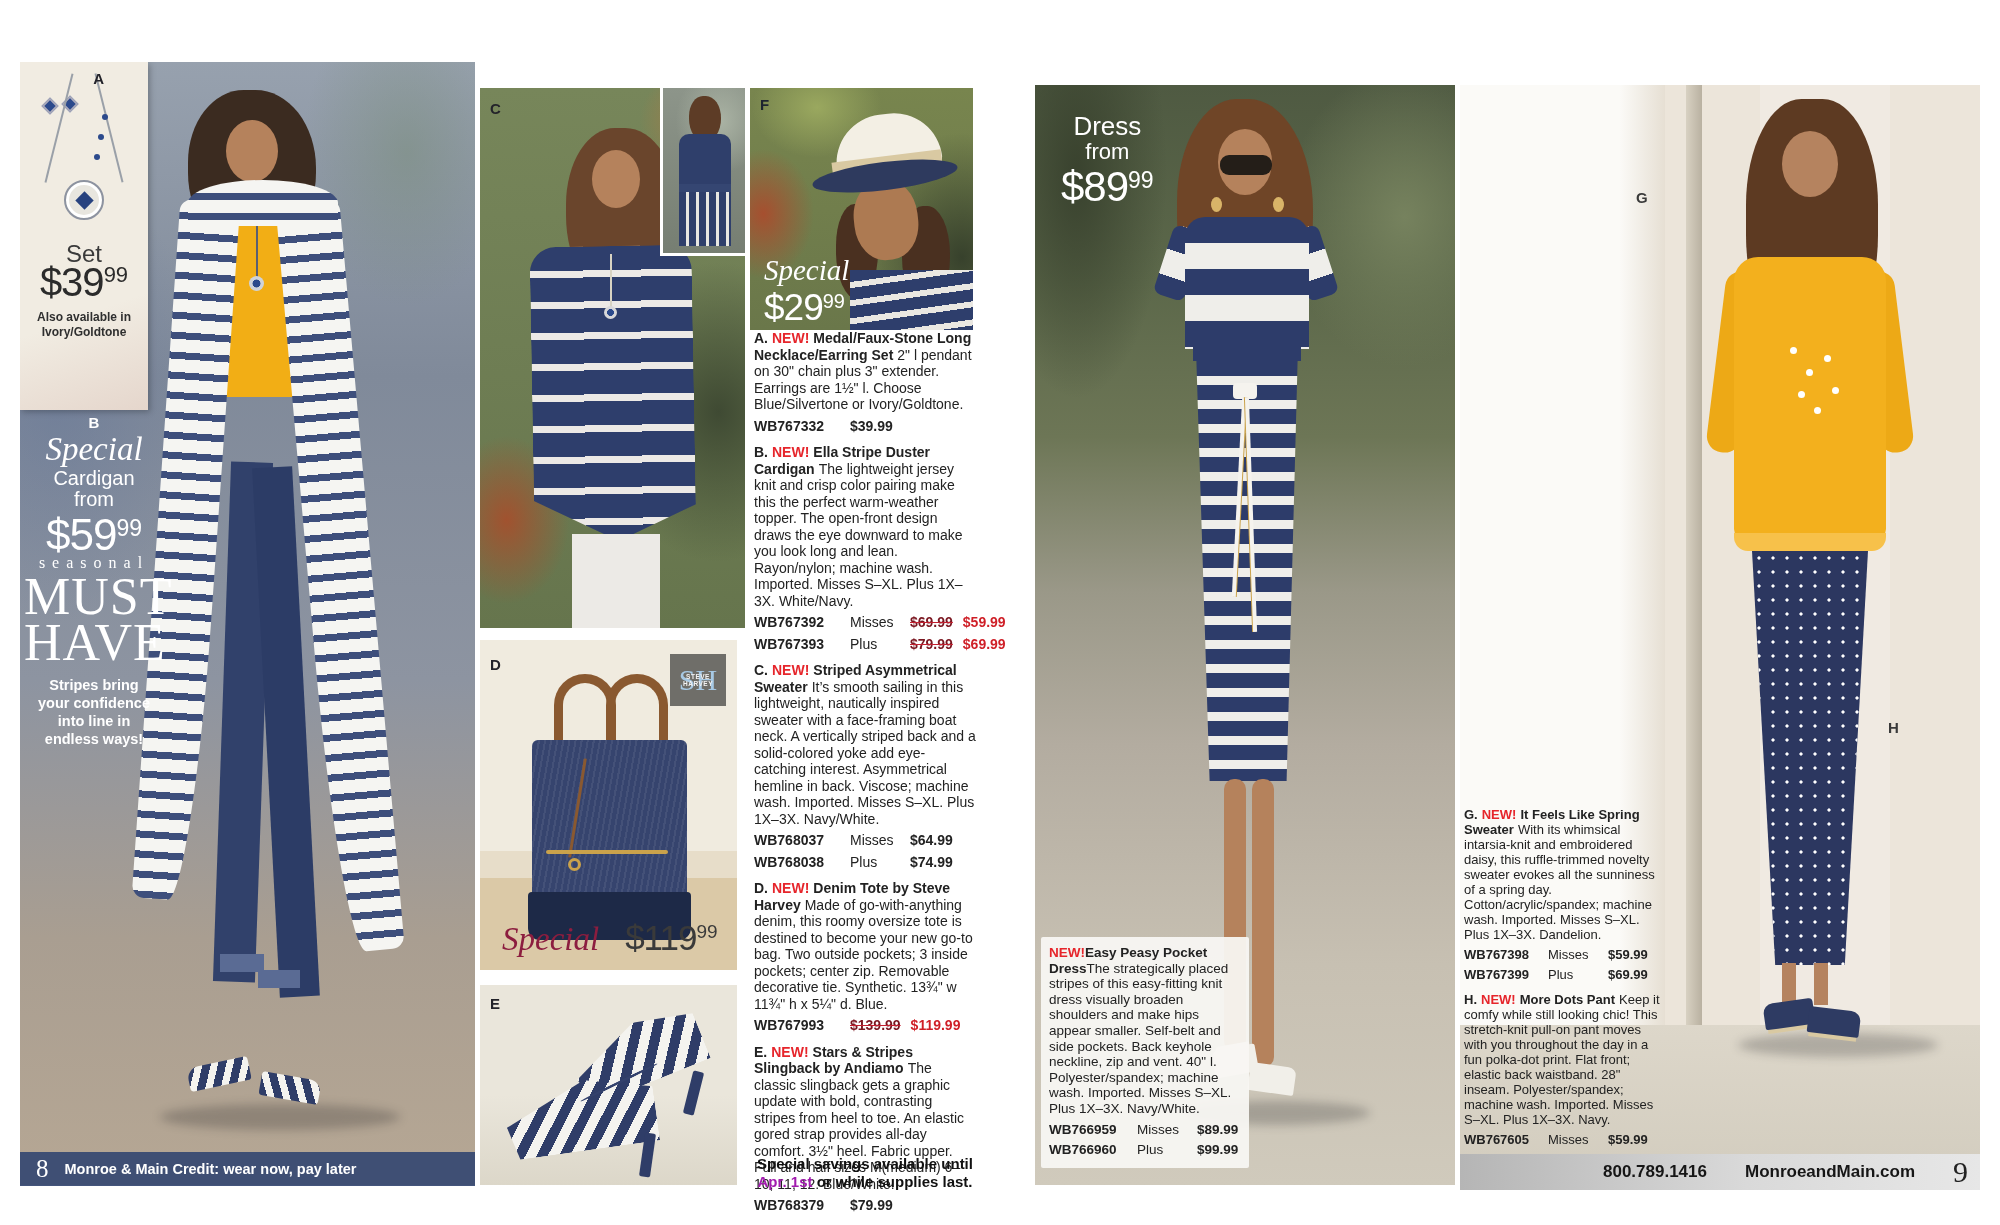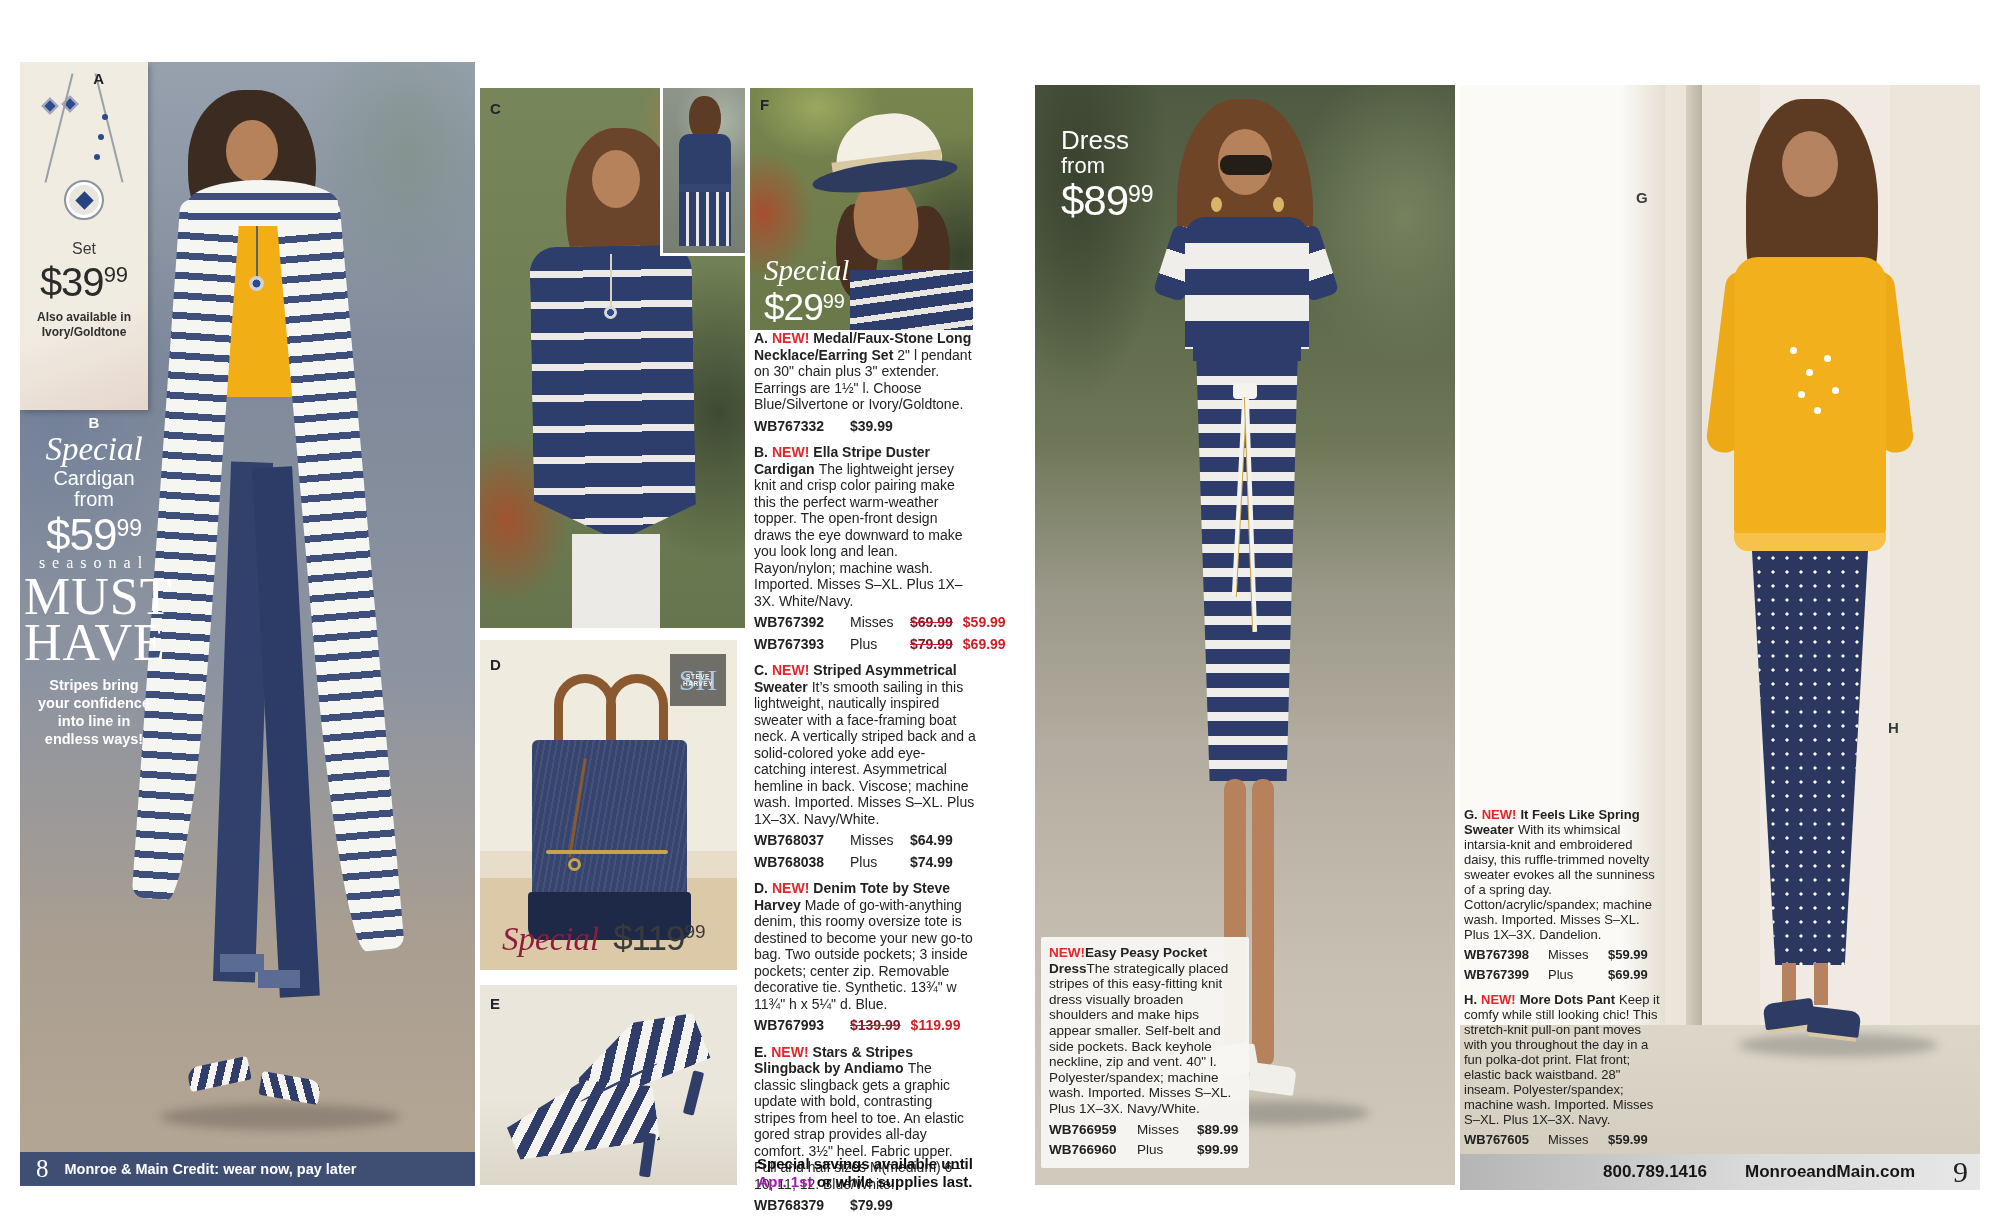--- a/index.html
+++ b/index.html
@@ -31,21 +31,21 @@
   #jewel-card{position:absolute;left:0;top:0;width:128px;height:348px;
      background:linear-gradient(160deg,#f1ece2 70%,#e5d6cc 100%);box-shadow:2px 2px 6px rgba(0,0,0,.25)}
   .chain{position:absolute;background:#9aa0a8}
   .bead{position:absolute;width:6px;height:6px;border-radius:50%;background:#2c4a8c}
   #pendant{position:absolute;left:44px;top:118px;width:40px;height:40px;border-radius:50%;
      background:#e8e6df;border:2px solid #8d93a0;
      box-shadow:inset 0 0 0 3px #fff}
   #pendant .gem{position:absolute;left:12px;top:12px;width:13px;height:13px;background:#27427f;transform:rotate(45deg)}
   .earring{position:absolute;width:12px;height:12px;background:#2c4a8c;transform:rotate(45deg);border:2px solid #aab}
   .jewel-text{position:absolute;left:0;width:128px;text-align:center}
-  .set-word{font-size:16px;color:#3a3a3a}
+  .set-word{font-size:24px;color:#3a3a3a}
   .price-big{font-size:40px;color:#2b2b2b;letter-spacing:-1px}
   .price-big sup{font-size:22px;vertical-align:14px;letter-spacing:0}
   .avail{font-size:12px;font-weight:bold;color:#2f2f2f;line-height:1.25}
 
   .overlay-col{position:absolute;left:4px;width:140px;text-align:center;color:#fff;z-index:5}
   .special-serif{font-family:"Liberation Serif",serif;font-style:italic}
   #b-special .special-serif{font-size:33px}
   #b-special .sub{font-size:20px;line-height:1.05}
   #b-special .price-big{color:#fff;font-size:44px}
   #b-special .price-big sup{font-size:23px}
@@ -94,21 +94,21 @@
   #sh-logo .brandname{position:absolute;left:0;top:19px;width:56px;font-size:6.5px;letter-spacing:.5px;color:#f2f2f2;font-weight:bold}
   .handle{position:absolute;width:62px;height:74px;border:9px solid #8a5930;border-bottom:none;border-radius:60px 60px 0 0}
   #bag-body{position:absolute;left:52px;top:100px;width:155px;height:156px;border-radius:6px 6px 0 0;
      background:repeating-linear-gradient(100deg,rgba(255,255,255,.07) 0 2px,transparent 2px 6px),#36446e}
   #bag-bottom{position:absolute;left:48px;top:252px;width:163px;height:48px;background:#1d2947;border-radius:4px 4px 12px 12px}
   #bag-zip{position:absolute;left:66px;top:210px;width:122px;height:4px;background:#caa24b;border-radius:2px}
   #bag-tie{position:absolute;left:96px;top:118px;width:3px;height:100px;background:#8a5930;transform:rotate(9deg)}
   #bag-ring{position:absolute;left:88px;top:218px;width:13px;height:13px;border:3px solid #caa24b;border-radius:50%}
   #bag-special{position:absolute;left:22px;top:278px;white-space:nowrap;z-index:5}
   #bag-special .special-serif{font-size:33px;color:#8c1d3f}
-  #bag-special .price-big{font-size:35px;color:#3a3a3a;font-weight:400;margin-left:14px}
+  #bag-special .price-big{font-size:35px;color:#3a3a3a;font-weight:400;margin-left:26px}
   #bag-special .price-big sup{font-size:19px;vertical-align:12px}
 
   
   #shoe-panel{left:480px;top:985px;width:257px;height:200px;
      background:linear-gradient(180deg,#eae6db 0 55%,#dcd7c9 100%)}
   .shoe{position:absolute;background:repeating-linear-gradient(125deg,#2f3d68 0 10px,#f4f3ef 10px 20px);
      clip-path:polygon(0 52%,55% 0,100% 22%,100% 100%,6% 100%)}
   .heelstick{position:absolute;width:11px;height:44px;background:#2f3d68;border-radius:2px}
   .slingstrap{position:absolute;height:0;border-top:3px solid #33416c;border-radius:50%}
 
@@ -126,21 +126,21 @@
   #savings-note{position:absolute;left:752px;top:1155px;width:226px;text-align:center;
      font-weight:bold;font-size:15px;line-height:18px;color:#111}
   #savings-note .maroon{color:#a21caf}
 
   
   #dress-photo{left:1035px;top:85px;width:420px;height:1100px;
      background:
        radial-gradient(120px 300px at 10% 8%,#39422e,transparent 75%),
        radial-gradient(160px 200px at 88% 12%,#76825e,transparent 75%),
        linear-gradient(180deg,#4f5a42 0%,#5c684a 18%,#6d7656 32%,#9a9888 46%,#b3aca0 60%,#c7c0b2 80%,#d0cabc 100%)}
-  #dress-offer{position:absolute;left:26px;top:40px;color:#fff;text-align:left;z-index:5}
+  #dress-offer{position:absolute;left:26px;top:26px;color:#fff;text-align:center;z-index:5}
   #dress-offer .l1{font-size:26px}
   #dress-offer .l2{font-size:22px;line-height:.95}
   #dress-offer .price-big{color:#fff;font-size:42px;font-weight:400}
   #dress-offer .price-big sup{font-size:23px;vertical-align:13px}
   .dress-top{background:repeating-linear-gradient(180deg,#2d3c6a 0 26px,#efeeea 26px 52px)}
   .dress-skirt{background:repeating-linear-gradient(180deg,#2d3c6a 0 15px,#efeeea 15px 24px)}
   #dress-text{position:absolute;left:6px;top:852px;width:208px;background:rgba(248,247,243,.94);
      padding:8px 8px 10px;font-size:13.5px;line-height:15.6px;border-radius:2px}
   #dress-text .skurow{font-size:13.5px}
   #dress-text .skurow .sku{min-width:78px}

